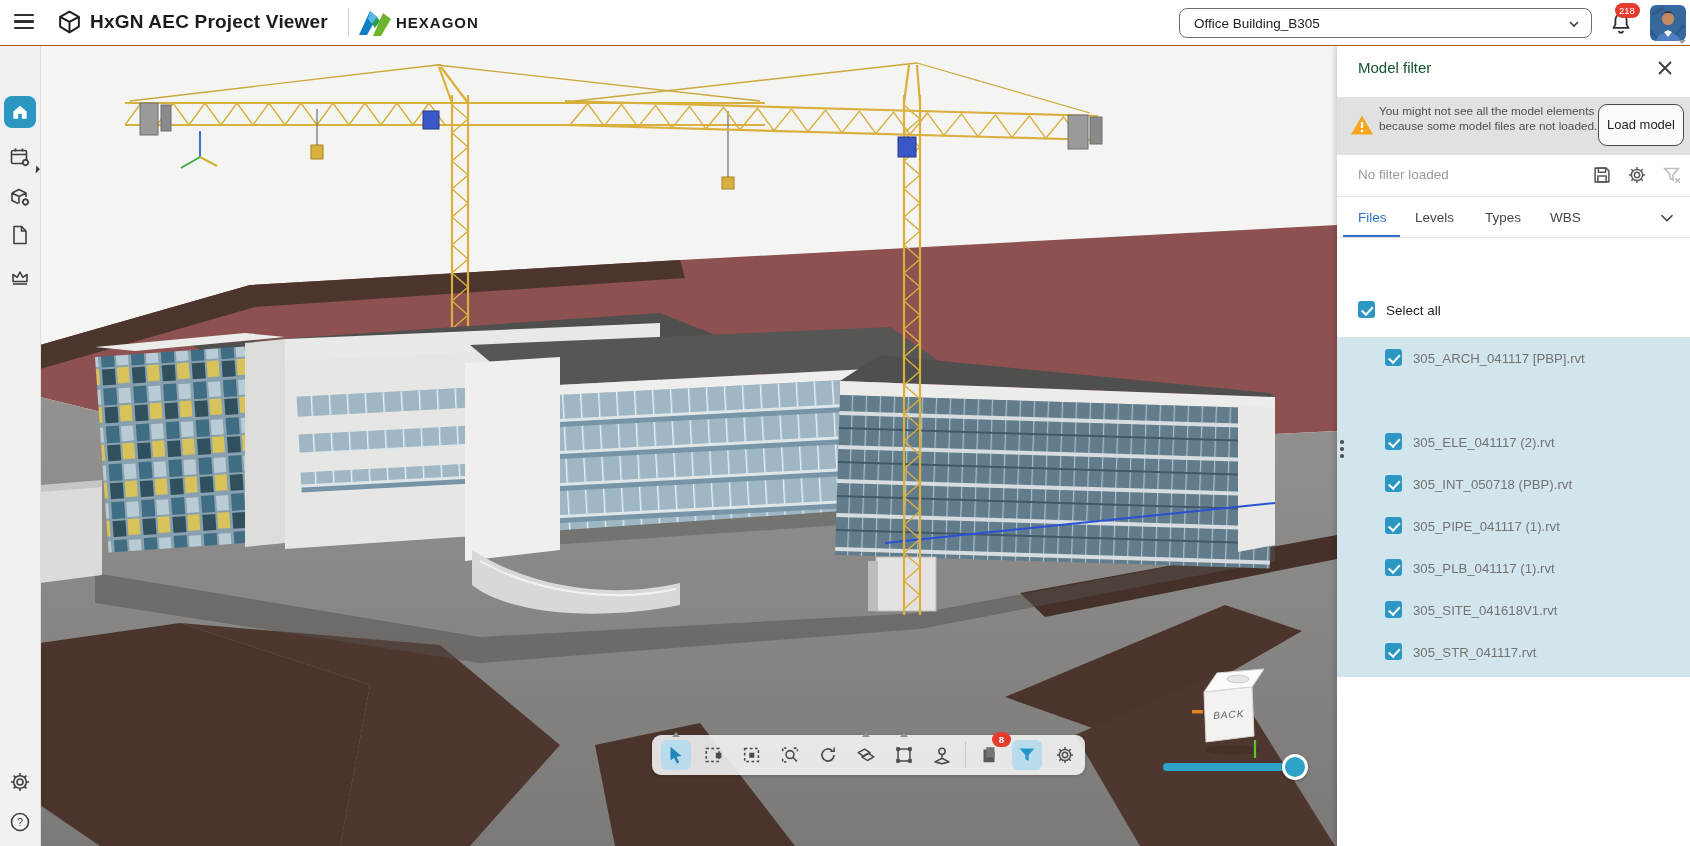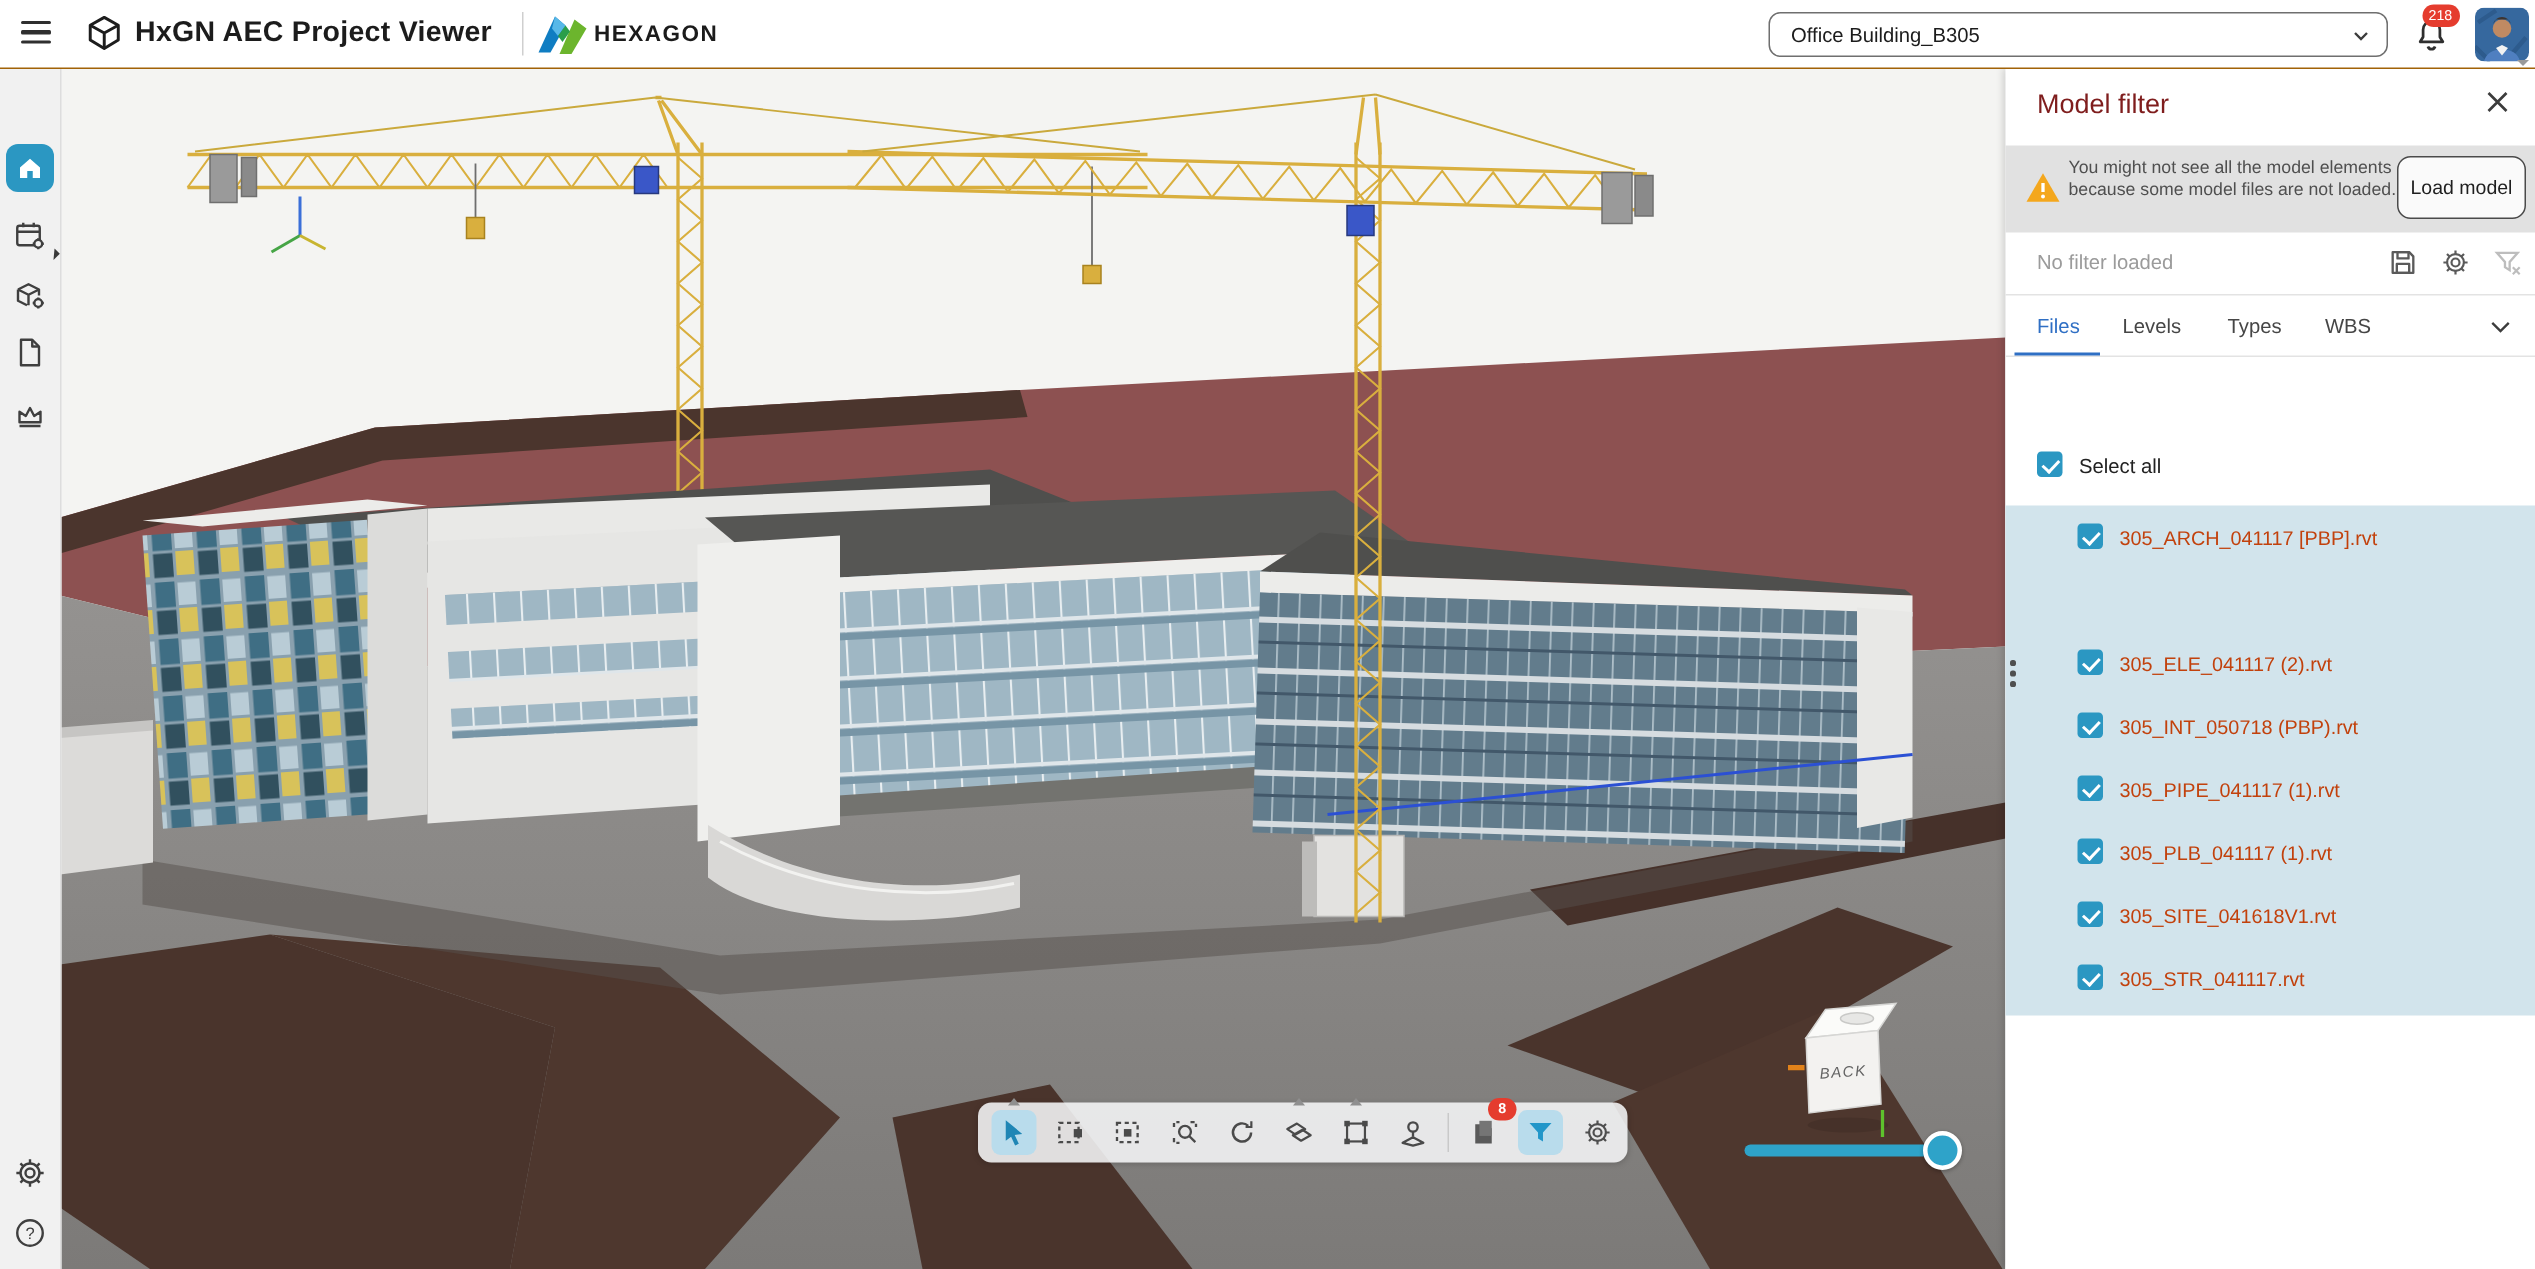--- a/index.html
+++ b/index.html
@@ -48,21 +48,21 @@
     color:#fff;font-size:9.5px;font-weight:700;line-height:15px;text-align:center;padding:0 2px;}
   
   #zslider{position:absolute;left:1123px;top:718px;width:135px;height:8px;background:#2ea3c9;border-radius:4px;cursor:pointer;}
   #zknob{position:absolute;left:1242px;top:709px;width:26px;height:26px;border-radius:50%;background:#2ea3c9;
     border:3px solid #fff;box-sizing:border-box;box-shadow:0 1px 3px rgba(0,0,0,.3);cursor:pointer;}
   
   #navcube{position:absolute;left:1152px;top:615px;width:85px;height:100px;cursor:pointer;}
   
   #panel{position:absolute;left:1337px;top:45px;width:353px;height:801px;background:#fff;
     box-shadow:-2px 0 5px rgba(0,0,0,.16);z-index:25;}
-  #p-title{position:absolute;left:21px;top:14px;font-size:18px;font-weight:500;color:#7f1d1d;}
+  #p-title{position:absolute;left:21px;top:14px;font-size:15px;font-weight:500;color:#14532d;}
   #p-close{position:absolute;right:13px;top:11px;width:24px;height:24px;cursor:pointer;}
   #p-warn{position:absolute;left:0;top:52px;width:353px;height:58px;background:#e1e1e1;}
   #p-warn .wicon{position:absolute;left:13px;top:17px;}
   #p-warn .wtext{position:absolute;left:42px;top:7px;width:228px;font-size:11.8px;line-height:15px;color:#4f4f4f;}
   #loadbtn{position:absolute;right:6px;top:7px;width:86px;height:42px;border:1.5px solid #4a4a4a;border-radius:9px;
     background:#fafafa;font-size:13px;font-weight:500;color:#1f1f1f;line-height:16px;text-align:center;
     display:flex;align-items:center;justify-content:center;padding:0 6px;box-sizing:border-box;cursor:pointer;
     font-family:"Liberation Sans",sans-serif;}
   #p-status{position:absolute;left:0;top:110px;width:353px;height:41px;}
   #p-status .stxt{position:absolute;left:21px;top:12px;font-size:13.5px;color:#9b9b9b;}
@@ -80,21 +80,21 @@
   #p-search .sic{position:absolute;right:8px;top:5px;}
   #p-selall{position:absolute;left:0;top:250px;width:353px;height:34px;cursor:pointer;text-align:center;}
   #p-selall .cb{left:21px;top:6px;}
   #p-selall .lbl{position:absolute;left:49px;top:8px;font-size:13.5px;color:#222;}
   .cb{position:absolute;width:17px;height:17px;background:#2b97c2;border-radius:3px;cursor:pointer;}
   .cb:after{content:"";position:absolute;left:5.5px;top:2.5px;width:4.5px;height:8.5px;
     border:solid #fff;border-width:0 2px 2px 0;transform:rotate(43deg);}
   #p-list{position:absolute;left:0;top:292px;width:353px;height:340px;background:#d2e4ec;}
   .frow{position:absolute;left:0;width:353px;height:42px;cursor:pointer;}
   .frow .cb{left:48px;top:12px;}
-  .frow .fname{position:absolute;left:76px;top:14px;font-size:13.2px;color:#c2410c;}
+  .frow .fname{position:absolute;left:76px;top:14px;font-size:13.2px;color:#737373;}
   #p-handle{position:absolute;left:1px;top:395px;width:8px;height:22px;cursor:ew-resize;}
   #p-handle i{display:block;width:3.5px;height:3.5px;border-radius:50%;background:#4f4f4f;margin:0 0 3.5px 2px;}
   svg{display:block;}
 </style>
 </head>
 <body>
 
 <div id="topbar">
   <div id="hamburger">
       <span></span>

